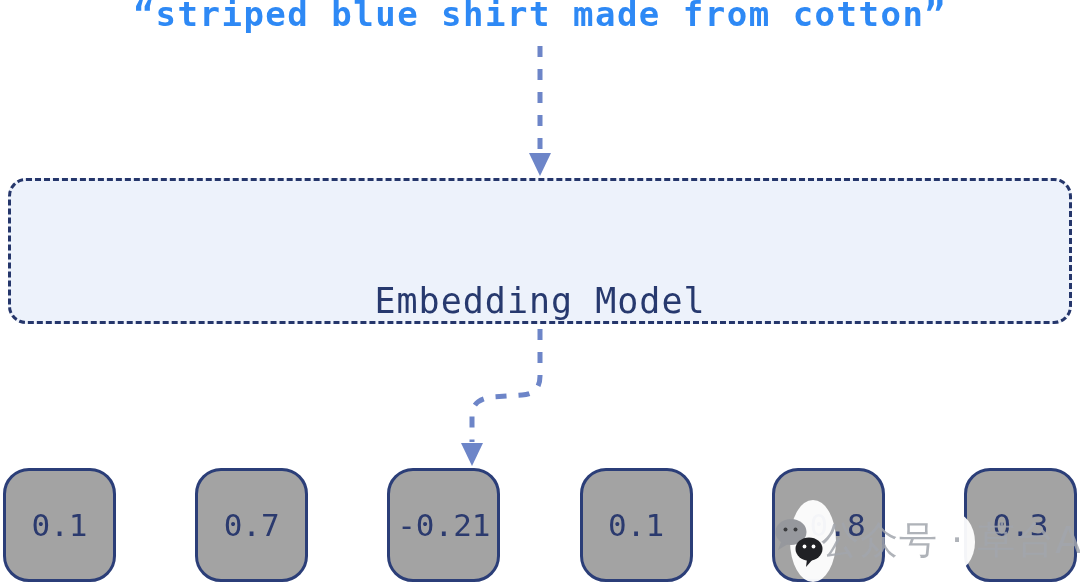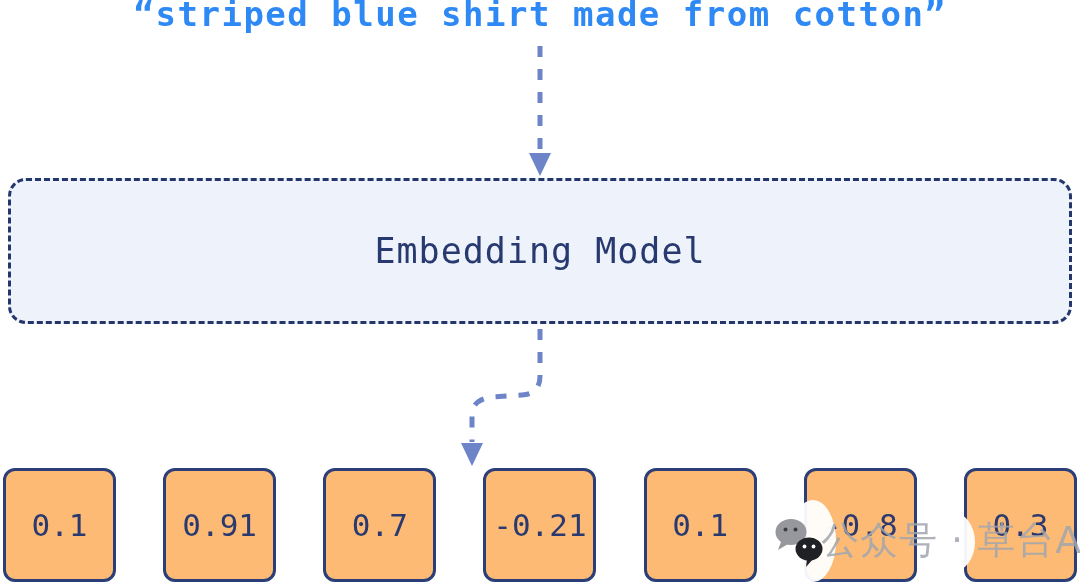--- a/index.html
+++ b/index.html
@@ -35,44 +35,44 @@
   }
 
   
   .embed-box {
     position: absolute;
     left: 8px; top: 178px;
     width: 1064px; height: 146px;
     background: #EDF2FB;
     border: 3px dashed #25366B;
     border-radius: 18px;
-    display: flex; align-items: center; justify-content: center;
+    display: flex; align-items: flex-end; justify-content: center;
   }
   .embed-label {
     font-size: 35px;
     font-weight: 500;
     letter-spacing: 1px;
     color: #27396E;
     white-space: nowrap;
   }
 
   
   .vector-row {
     position: absolute;
     left: 0; top: 468px;
     width: 1080px; height: 114px;
     display: flex;
     justify-content: space-between;
     padding: 0 3px;
   }
   .vec-cell {
     width: 113px; height: 114px;
-    background: #fdba74;
+    background: #a3a3a3;
     border: 3px solid #2B3E78;
-    border-radius: 12px;
+    border-radius: 26px;
     display: flex; align-items: center; justify-content: center;
   }
   .vec-value {
     font-size: 31px;
     font-weight: 500;
     color: #2B3A6E;
     white-space: nowrap;
   }
 
   
@@ -124,23 +124,20 @@
 
   <div class="embed-box">
     <span class="embed-label">Embedding Model</span>
   </div>
 
   <div class="vector-row">
     <div class="vec-cell">
       <span class="vec-value">0.1</span>
     </div>
     <div class="vec-cell">
-      <span class="vec-value">0.91</span>
-    </div>
-    <div class="vec-cell">
       <span class="vec-value">0.7</span>
     </div>
     <div class="vec-cell">
       <span class="vec-value">-0.21</span>
     </div>
     <div class="vec-cell">
       <span class="vec-value">0.1</span>
     </div>
     <div class="vec-cell">
       <span class="vec-value">-0.8</span>

